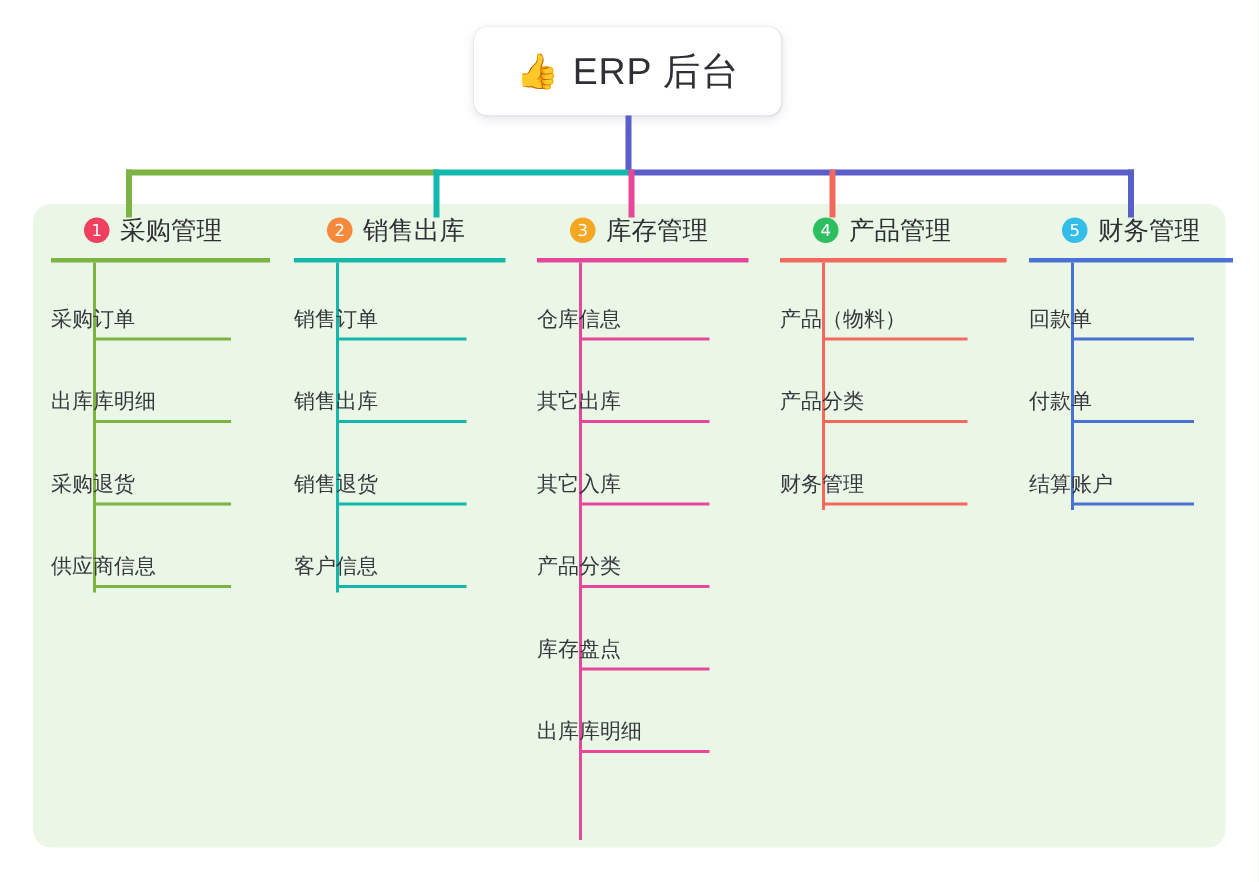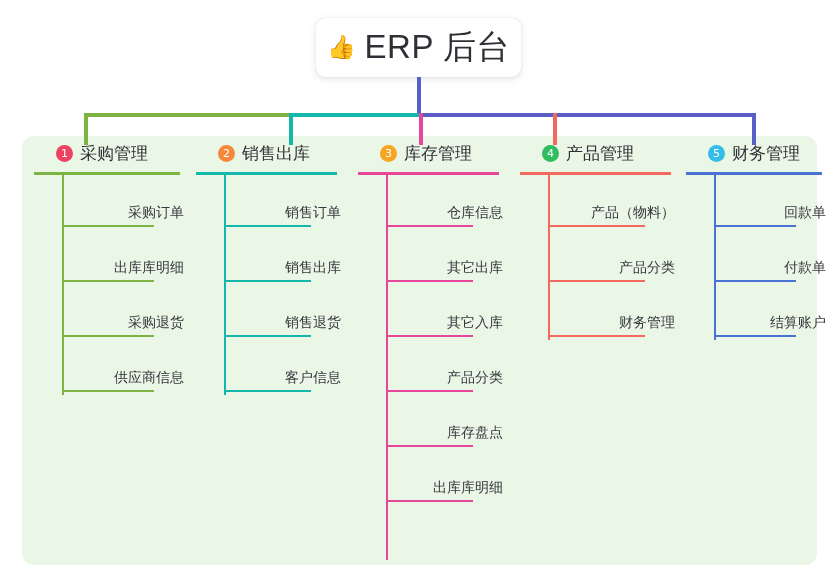--- a/index.html
+++ b/index.html
@@ -14,21 +14,21 @@
 
   
   .root-node{
     position:absolute;left:316px;top:18px;width:205px;height:59px;
     background:#ffffff;border-radius:9px;
     box-shadow:0 2px 7px rgba(90,90,110,.16), 0 0 1px rgba(90,90,110,.25);
     display:flex;align-items:center;justify-content:center;gap:9px;
     box-sizing:border-box;
   }
   .root-emoji{font-size:23px;line-height:1;}
-  .root-title{font-size:33px;color:#2f3035;letter-spacing:.5px;white-space:nowrap;}
+  .root-title{font-size:25px;color:#2f3035;letter-spacing:.5px;white-space:nowrap;}
 
   
   .trunk{
     position:absolute;left:417px;top:77px;width:4px;height:38px;
     background:#5a5fc7;
   }
   
   .bus{position:absolute;top:113px;height:4px;}
   .bus-a{left:84px;width:207px;background:#7cb342;}      
   .bus-b{left:289px;width:132px;background:#14b8ab;}     
@@ -57,21 +57,21 @@
     flex:0 0 auto;font-family:"DejaVu Sans",sans-serif;
   }
   .col-title{font-size:17px;color:#2f3035;white-space:nowrap;}
   .col-rule{height:3px;margin-top:6px;}
 
   .items{position:relative;margin-top:0;}
   .spine{position:absolute;left:28px;top:0;width:2px;}
   .item{position:relative;height:55px;}
   .item-label{
     position:absolute;left:0;right:0;bottom:8px;
-    font-size:14px;color:#35373d;text-align:right;white-space:nowrap;
+    font-size:14px;color:#35373d;text-align:left;white-space:nowrap;
   }
   .item-rule{position:absolute;left:28px;bottom:3px;height:2px;}
 </style>
 </head>
 <body>
 
 <div id="stage">
 
   <div class="panel"></div>
 

